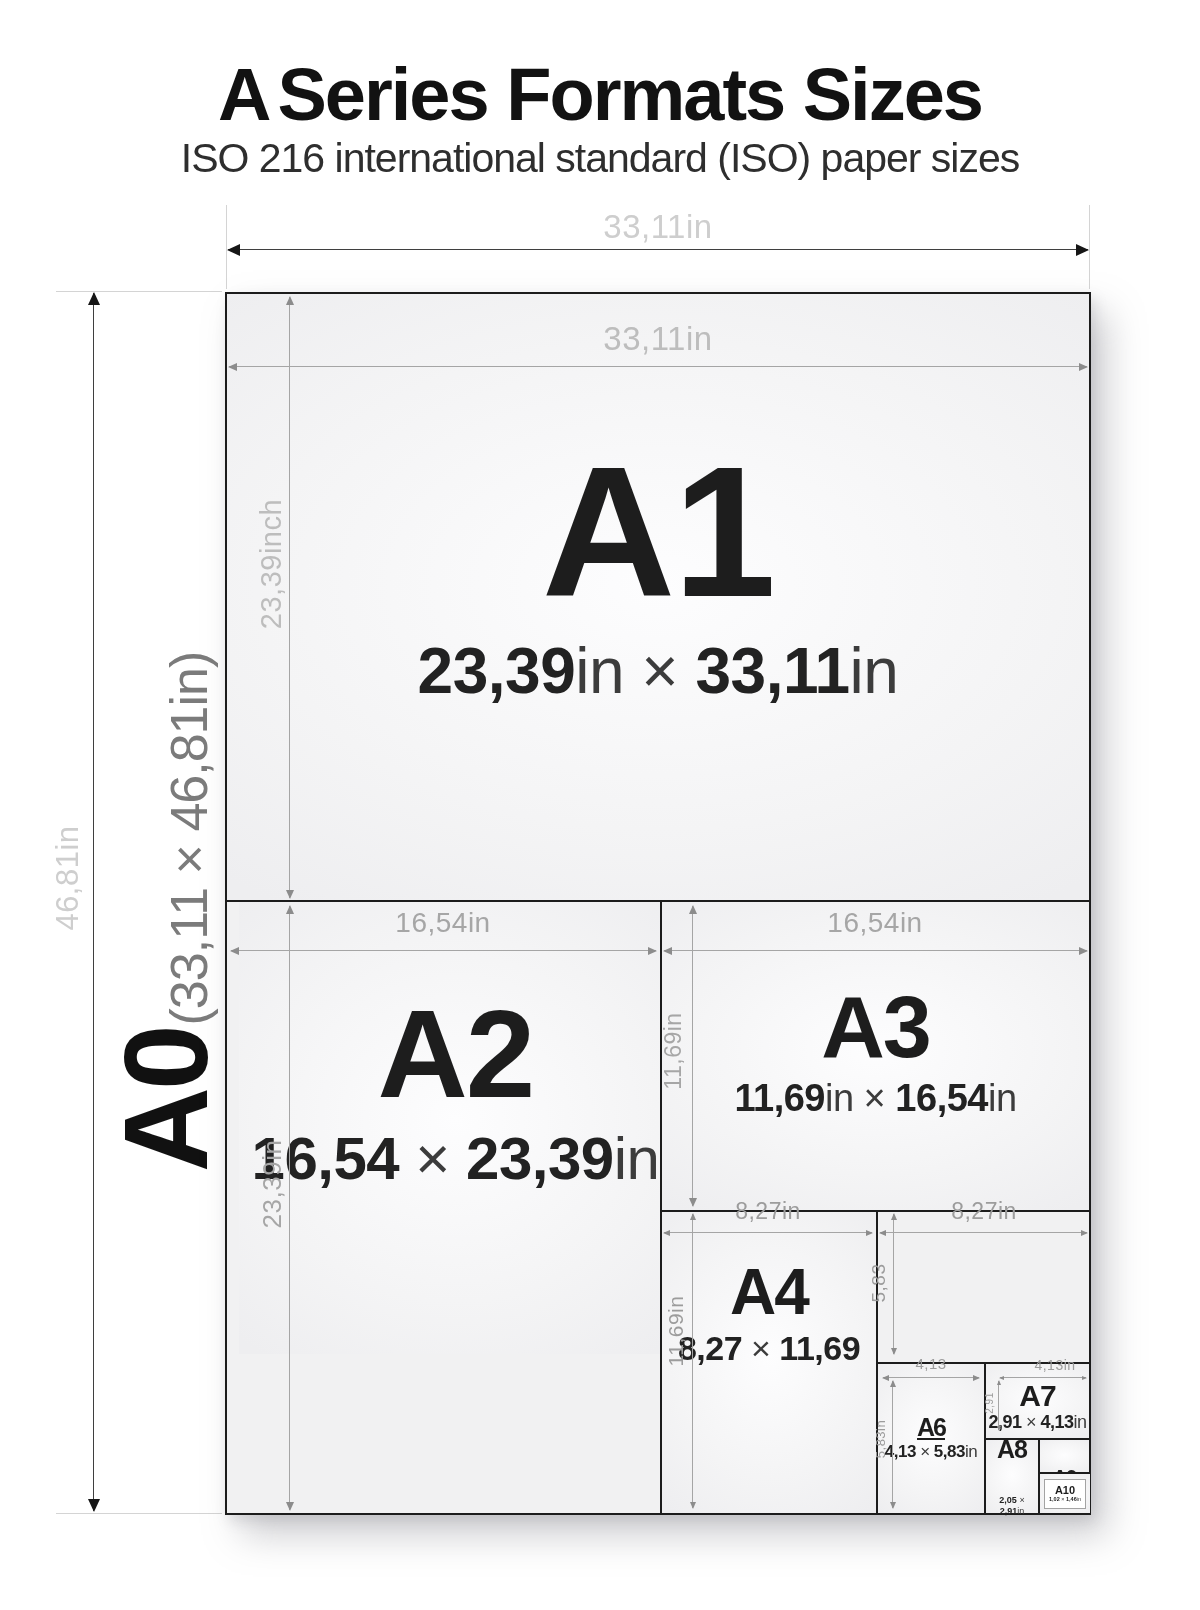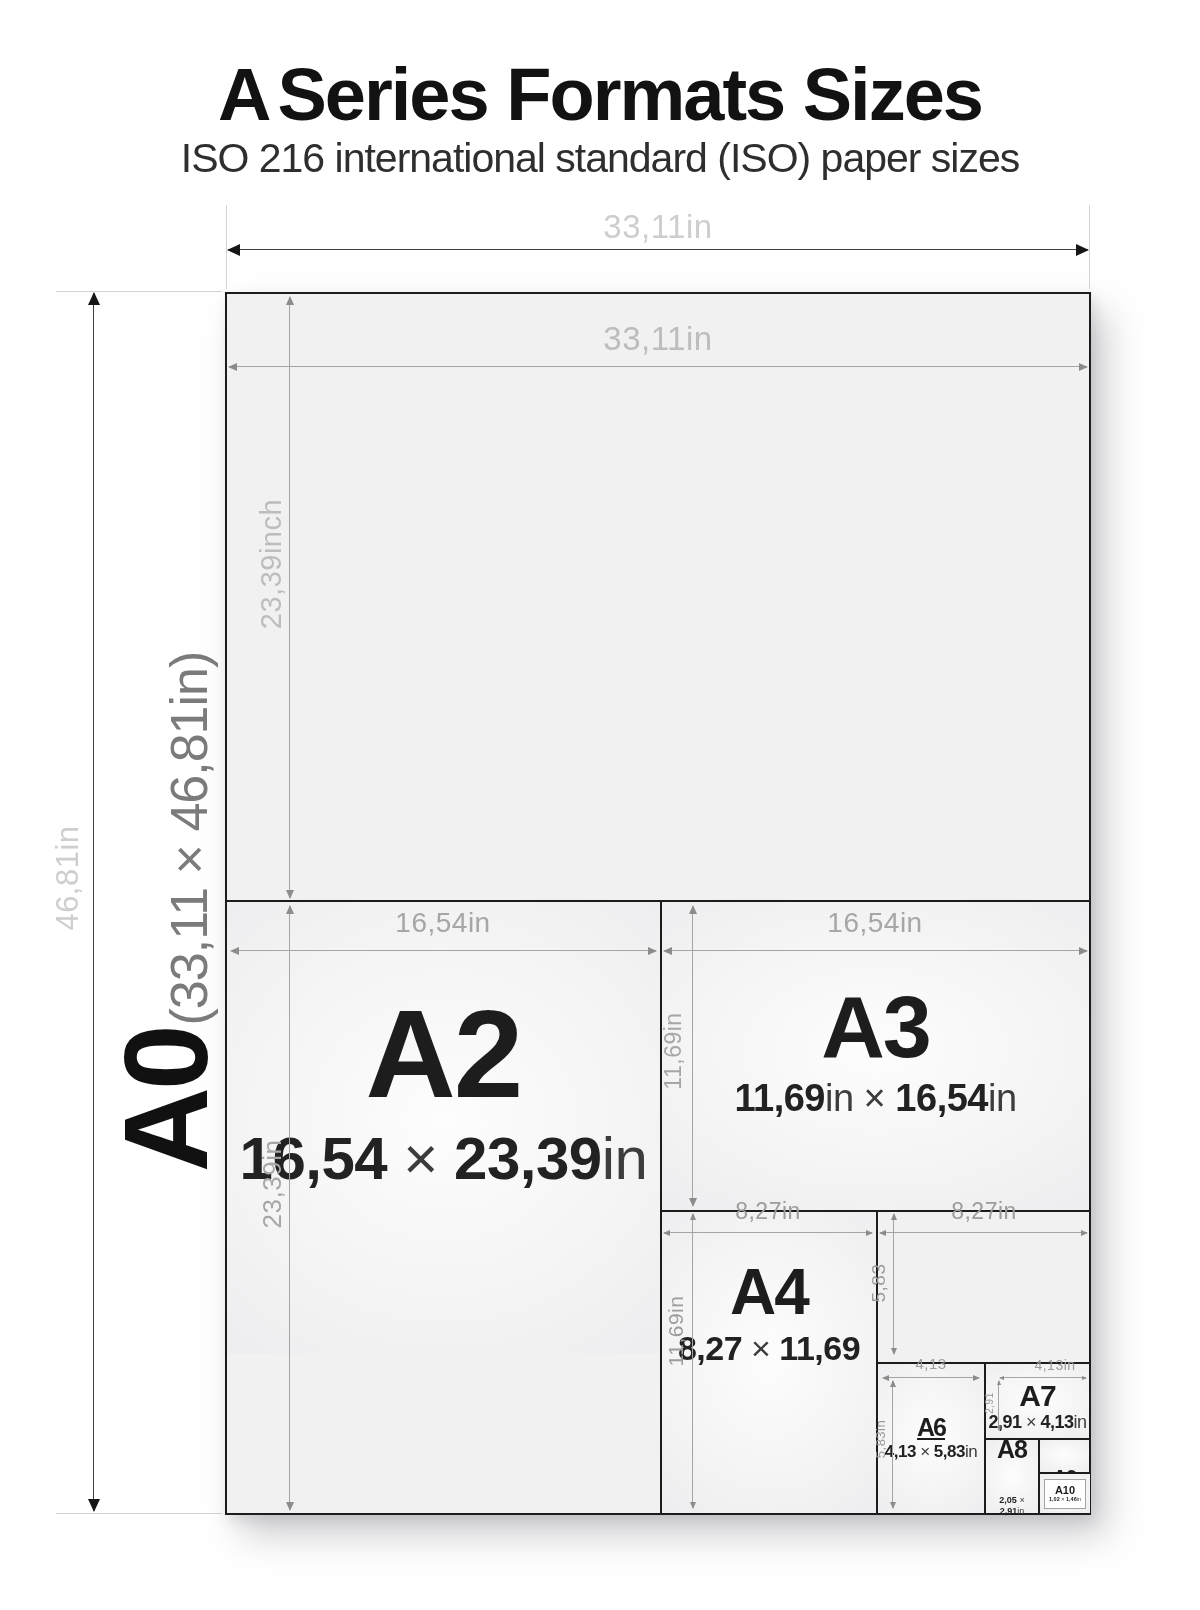--- a/index.html
+++ b/index.html
@@ -91,22 +91,26 @@
 
   <div class="a0wrap">
     <div>
       <span class="a0name">A0</span>
       <span class="a0size">(33,11 × 46,81in)</span>
     </div>
   </div>
 
   <div class="box">
 
-
-    <div class="cell" style="left:0;top:608px;width:433px;height:452px;padding-bottom:72px;box-sizing:border-box;">
+    <div class="cell" style="left:0;top:0;width:862px;height:606px;padding-bottom:46px;box-sizing:border-box;">
+      <div class="nm" style="font-size:185px;">A1</div>
+      <div class="sz" style="font-size:64px;margin-top:10px;"><b>23,39</b>in × <b>33,11</b>in</div>
+    </div>
+
+    <div class="cell" style="left:12px;top:608px;width:433px;height:452px;padding-bottom:72px;box-sizing:border-box;">
       <div class="nm" style="font-size:125px;">A2</div>
       <div class="sz" style="font-size:60px;margin-top:8px;text-align:center;"><b>16,54</b> × <b>23,39</b>in</div>
     </div>
 
     <div class="cell" style="left:435px;top:608px;width:427px;height:308px;padding-bottom:8px;box-sizing:border-box;">
       <div class="nm" style="font-size:88px;">A3</div>
       <div class="sz" style="font-size:38px;margin-top:6px;"><b>11,69</b>in × <b>16,54</b>in</div>
     </div>
 
     <div class="cell" style="left:435px;top:918px;width:214px;height:301px;justify-content:flex-start;padding-top:48px;box-sizing:border-box;">

